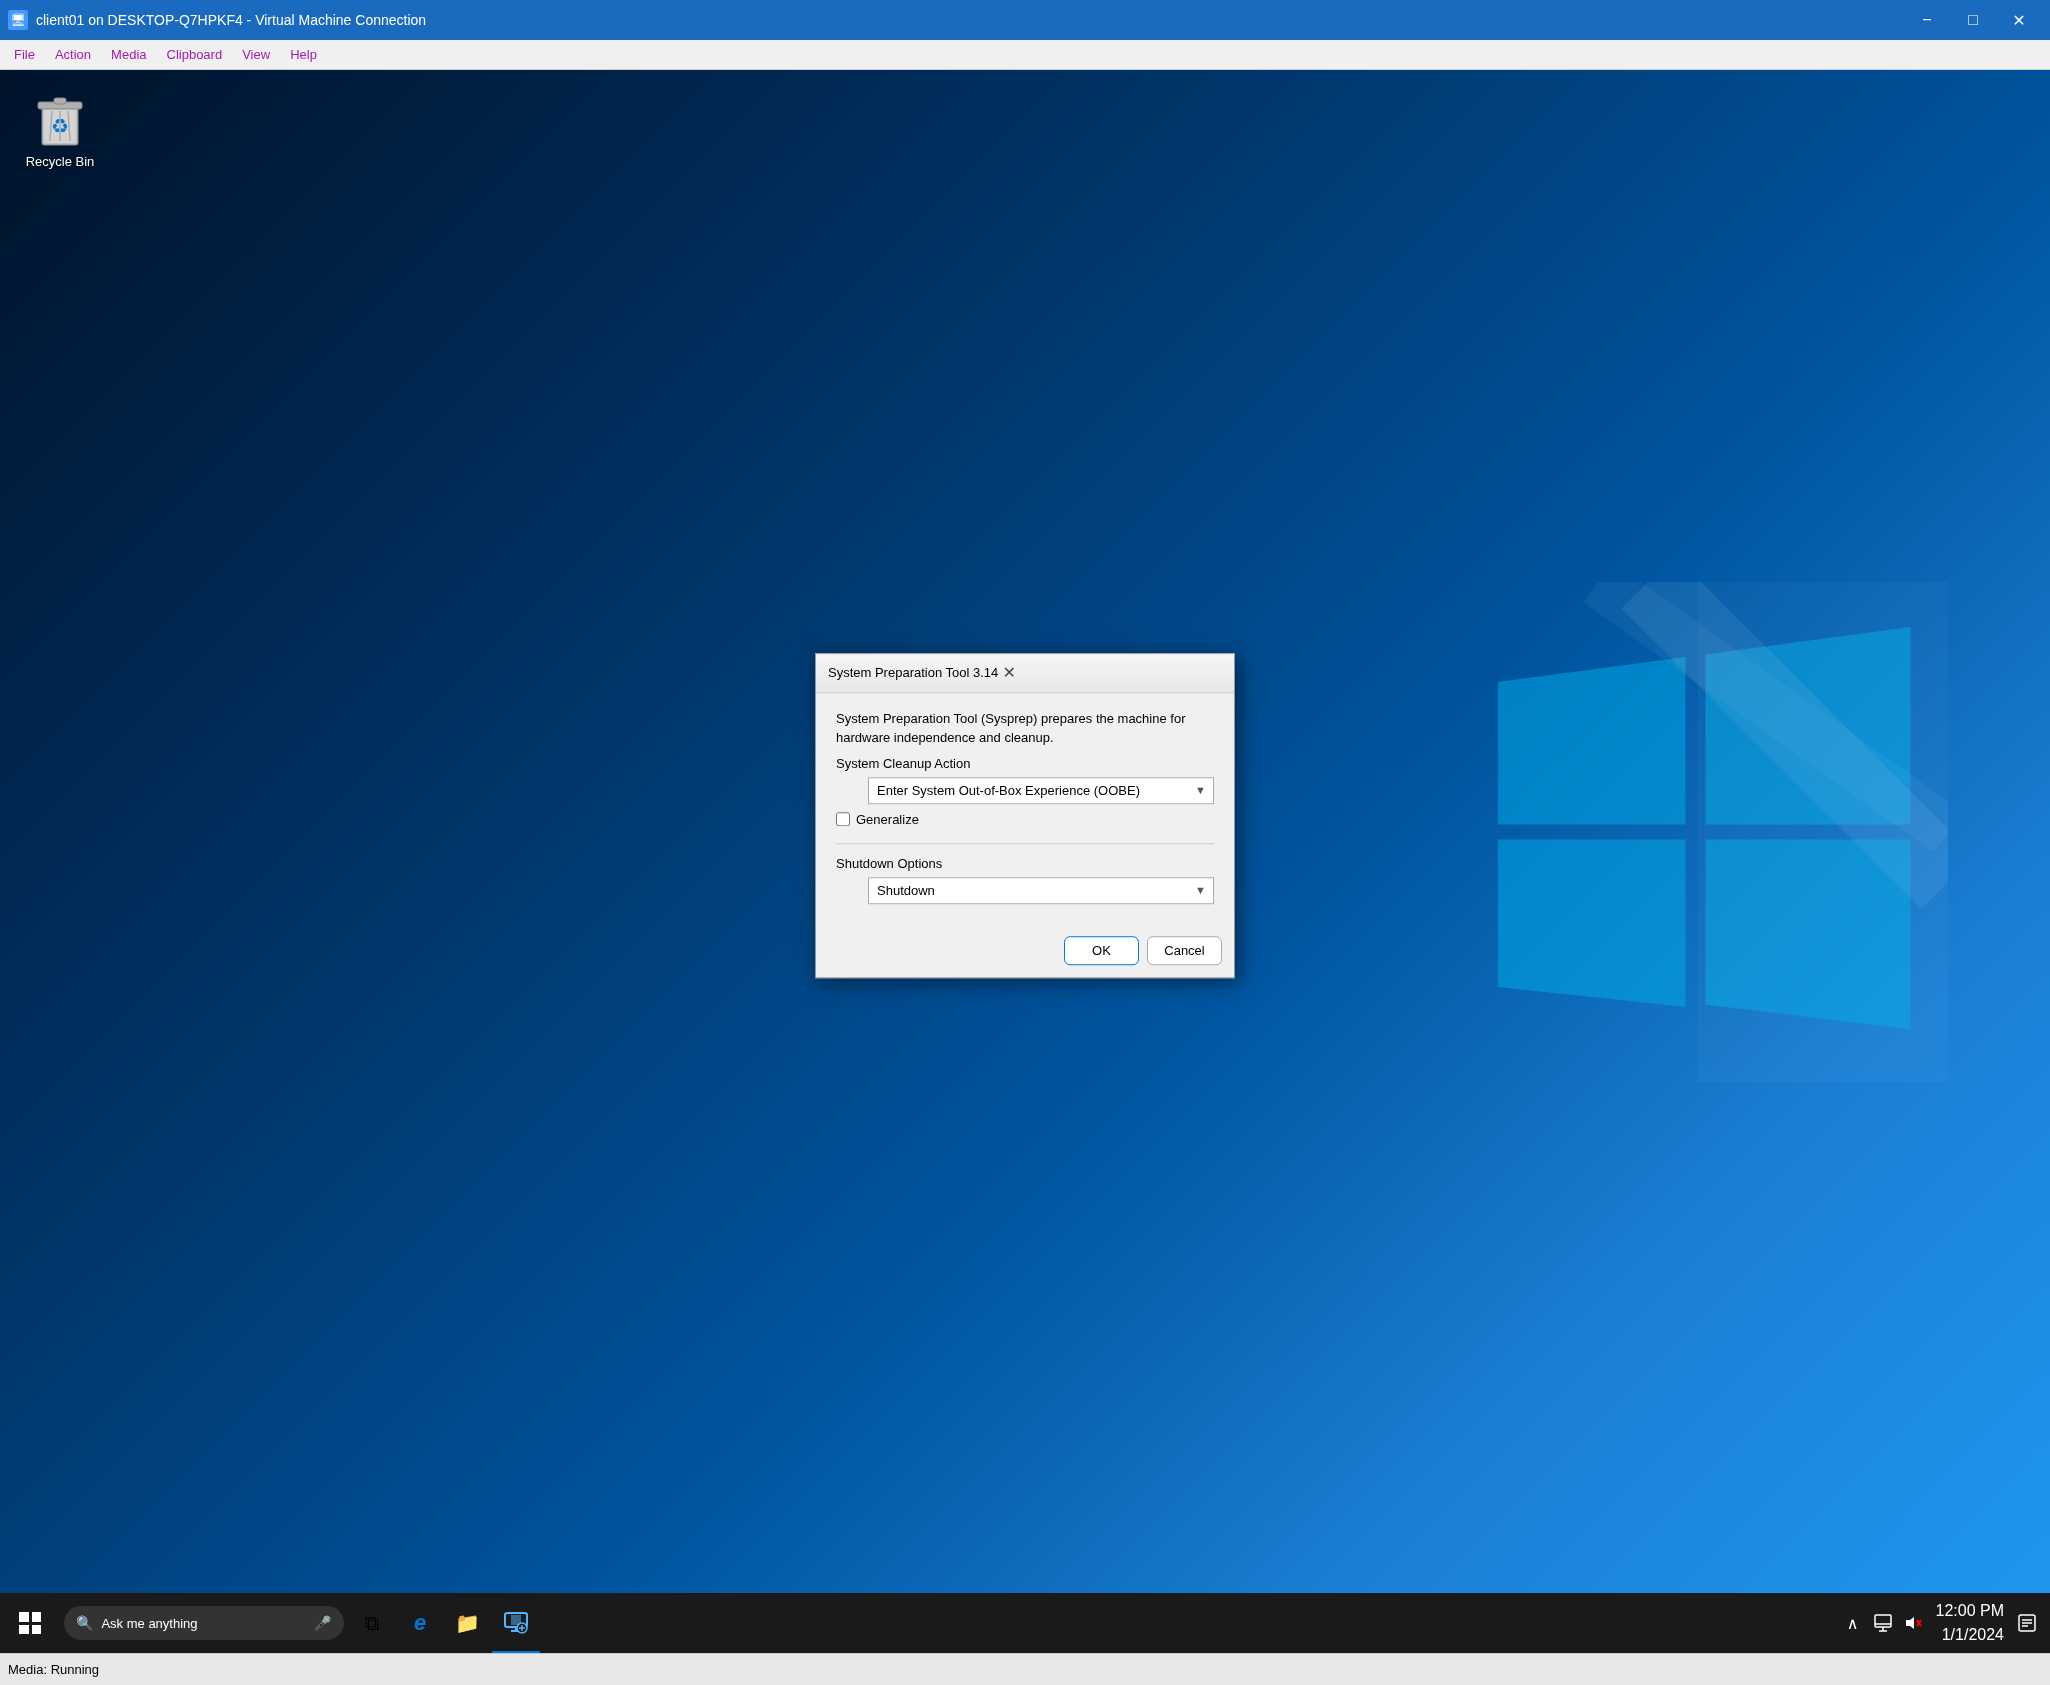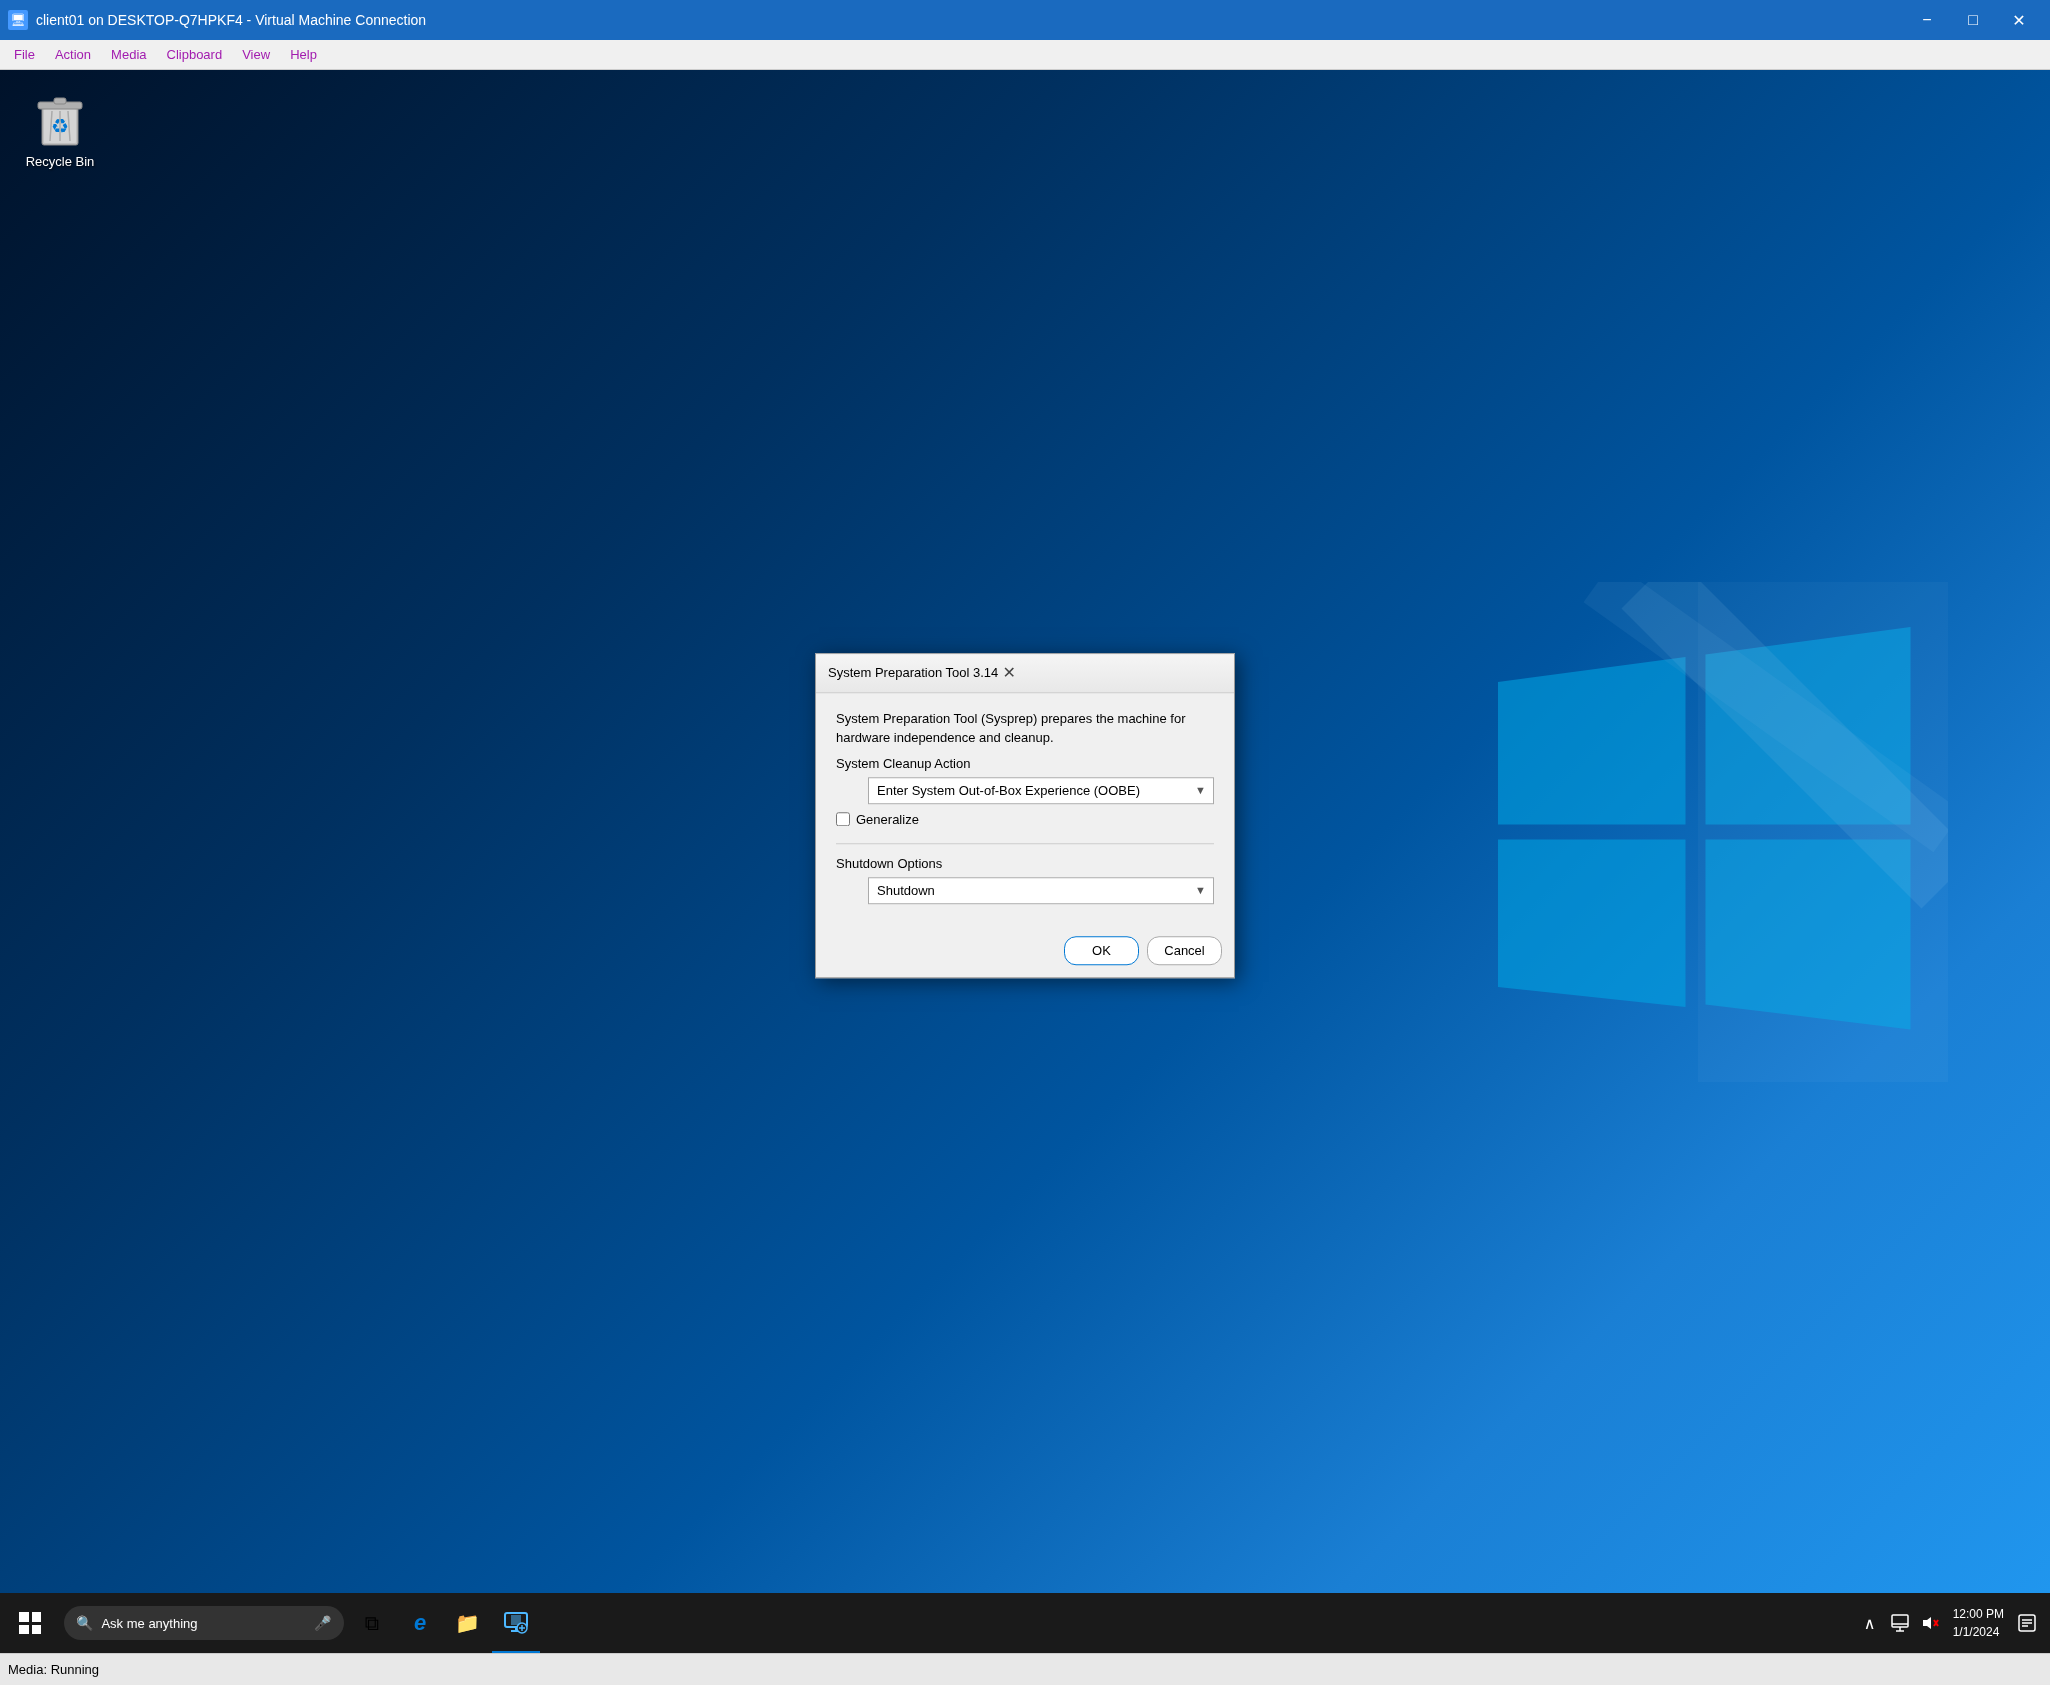--- a/index.html
+++ b/index.html
@@ -185,21 +185,21 @@
       display: flex;
       justify-content: flex-end;
       gap: 8px;
       padding: 8px 12px 12px;
     }
     .dialog-btn {
       min-width: 75px;
       padding: 6px 12px;
       font-size: 13px;
       cursor: pointer;
-      border-radius: 12px;
+      border-radius: 6px;
     }
     #ok-btn {
       background: white;
       border: 1px solid #0078d4;
       color: #000;
     }
     #cancel-btn {
       background: white;
       border: 1px solid #aaa;
       color: #000;
@@ -276,23 +276,23 @@
       height: 60px;
     }
     .tray-icon {
       width: 30px; height: 60px;
       display: flex; align-items: center; justify-content: center;
       color: white;
       font-size: 16px;
       cursor: pointer;
     }
     #clock {
-      text-align: left;
-      color: white;
-      font-size: 12px;
+      text-align: right;
+      color: white;
+      font-size: 16px;
       padding: 0 8px;
       line-height: 1.5;
     }
 
     
     #status-bar {
       width: 100%;
       height: 32px;
       background: #e8e8e8;
       border-top: 1px solid #ccc;

